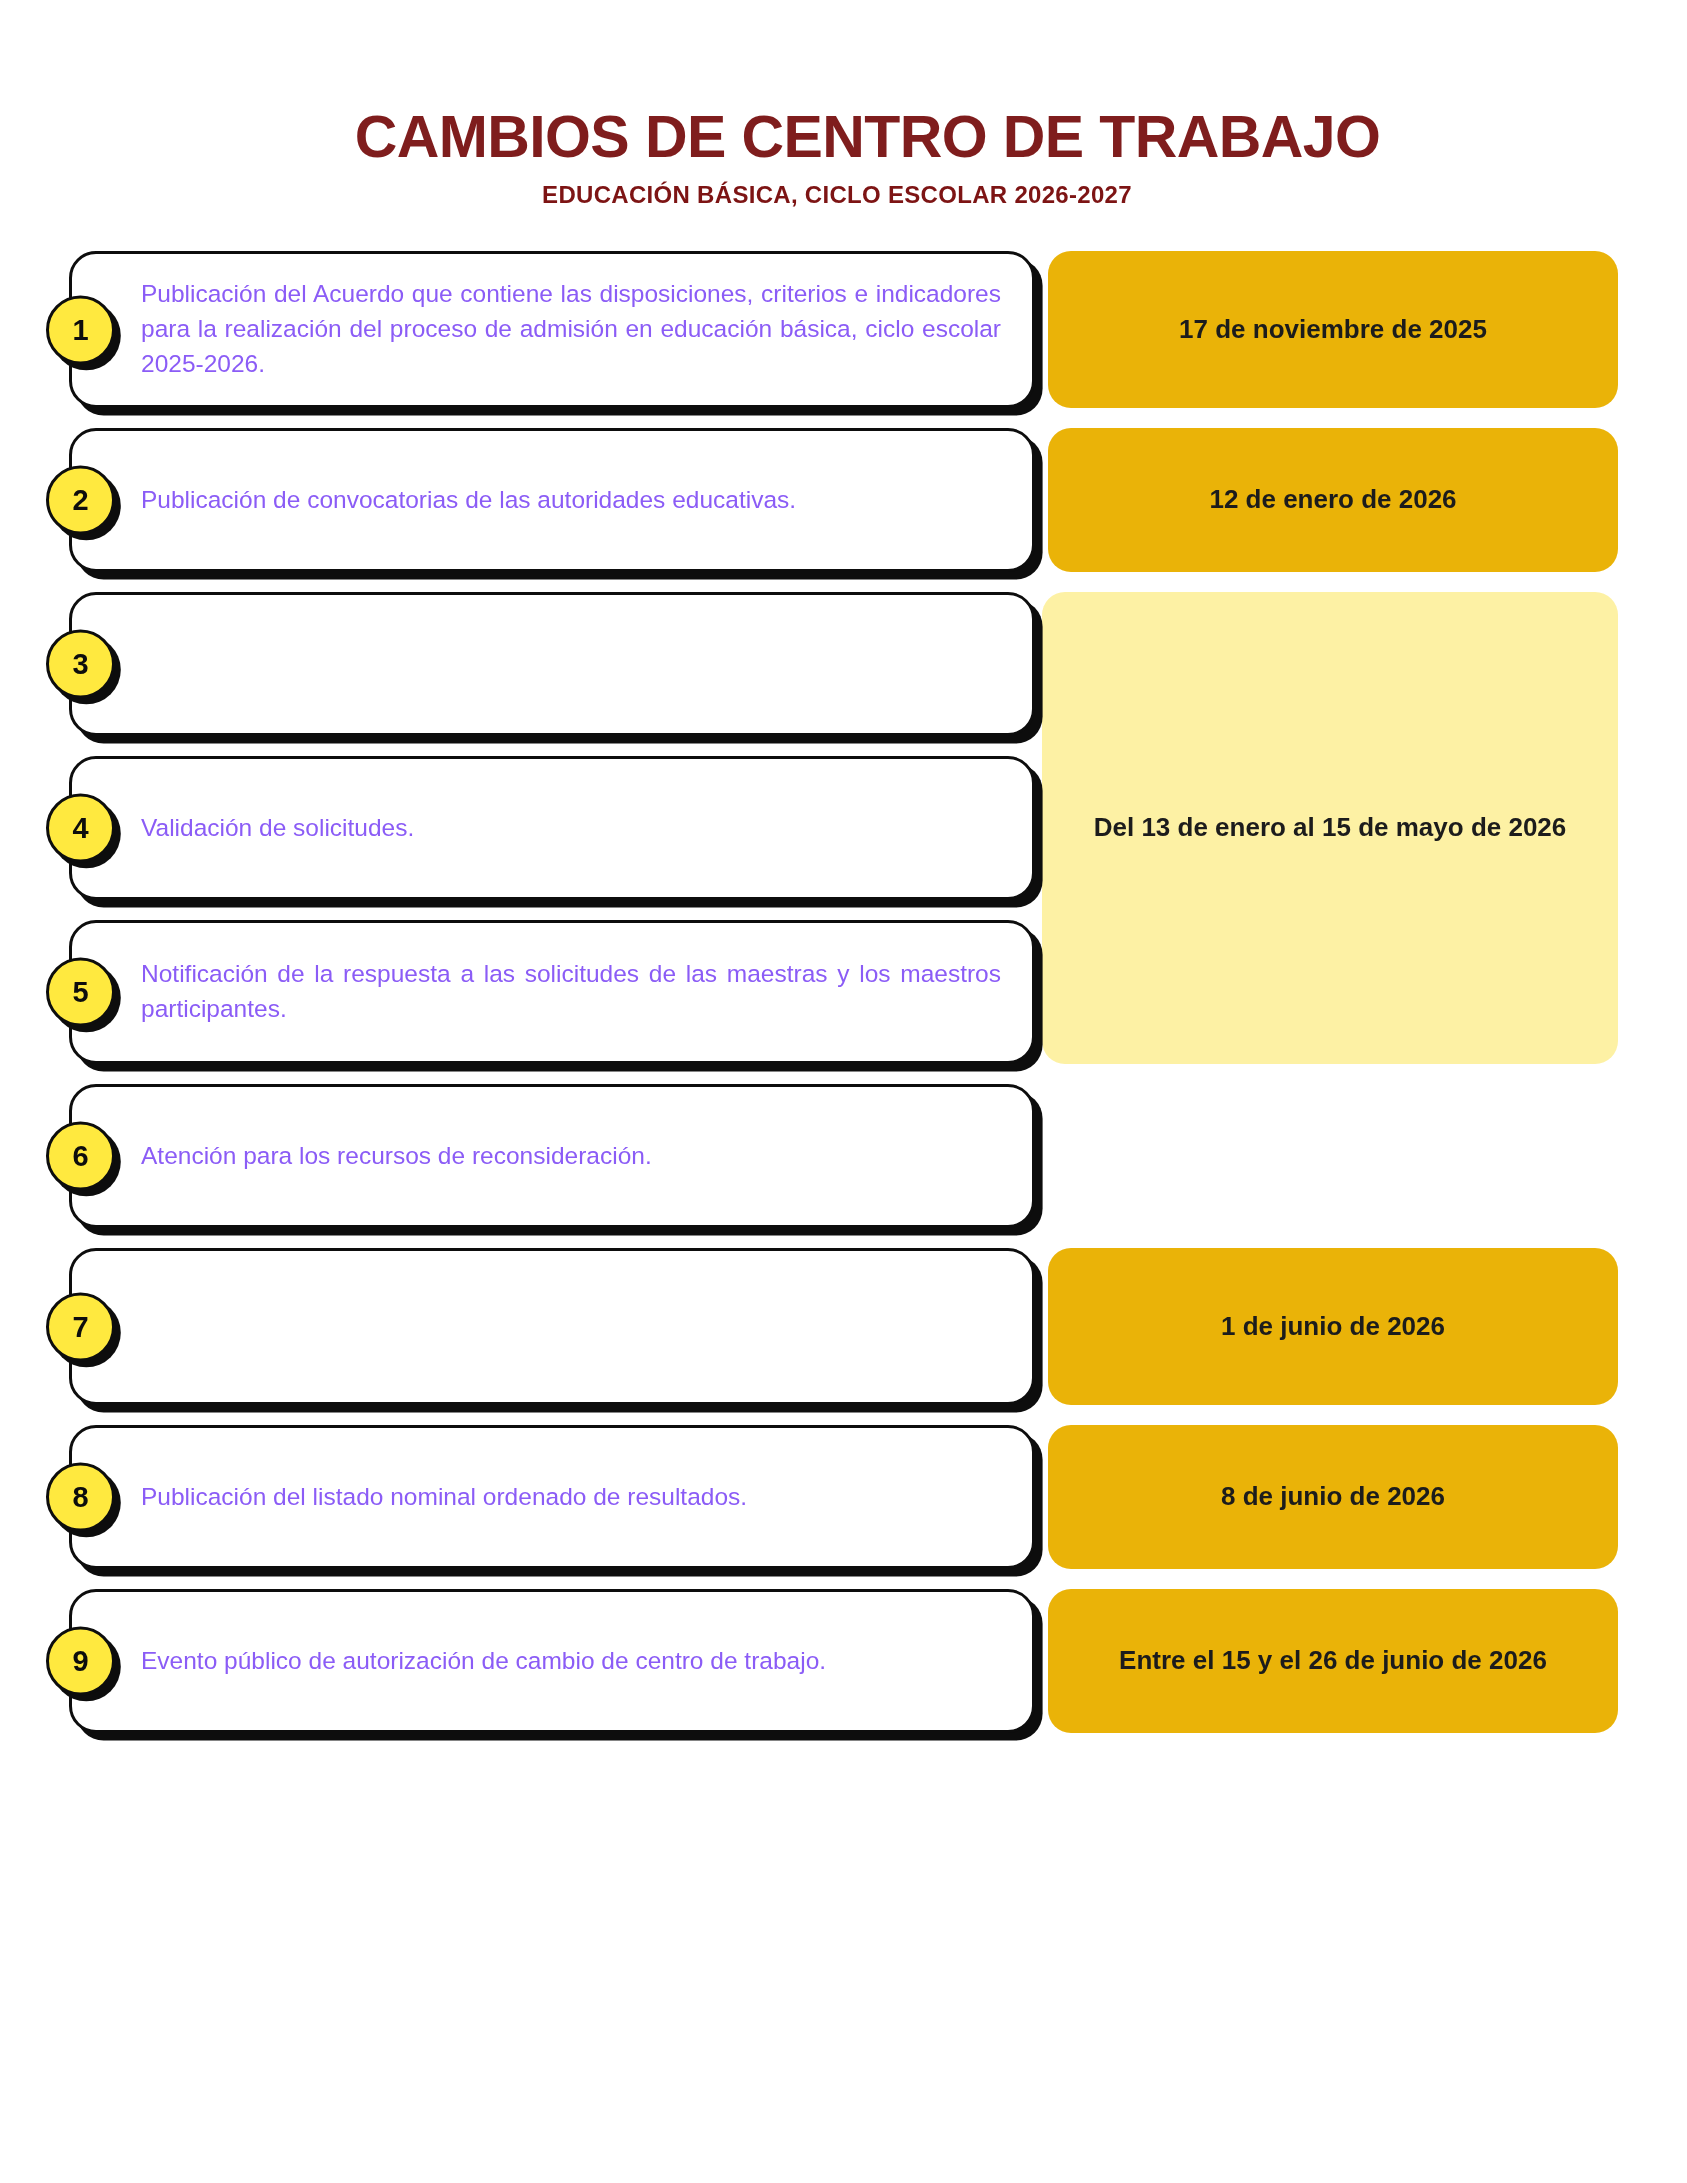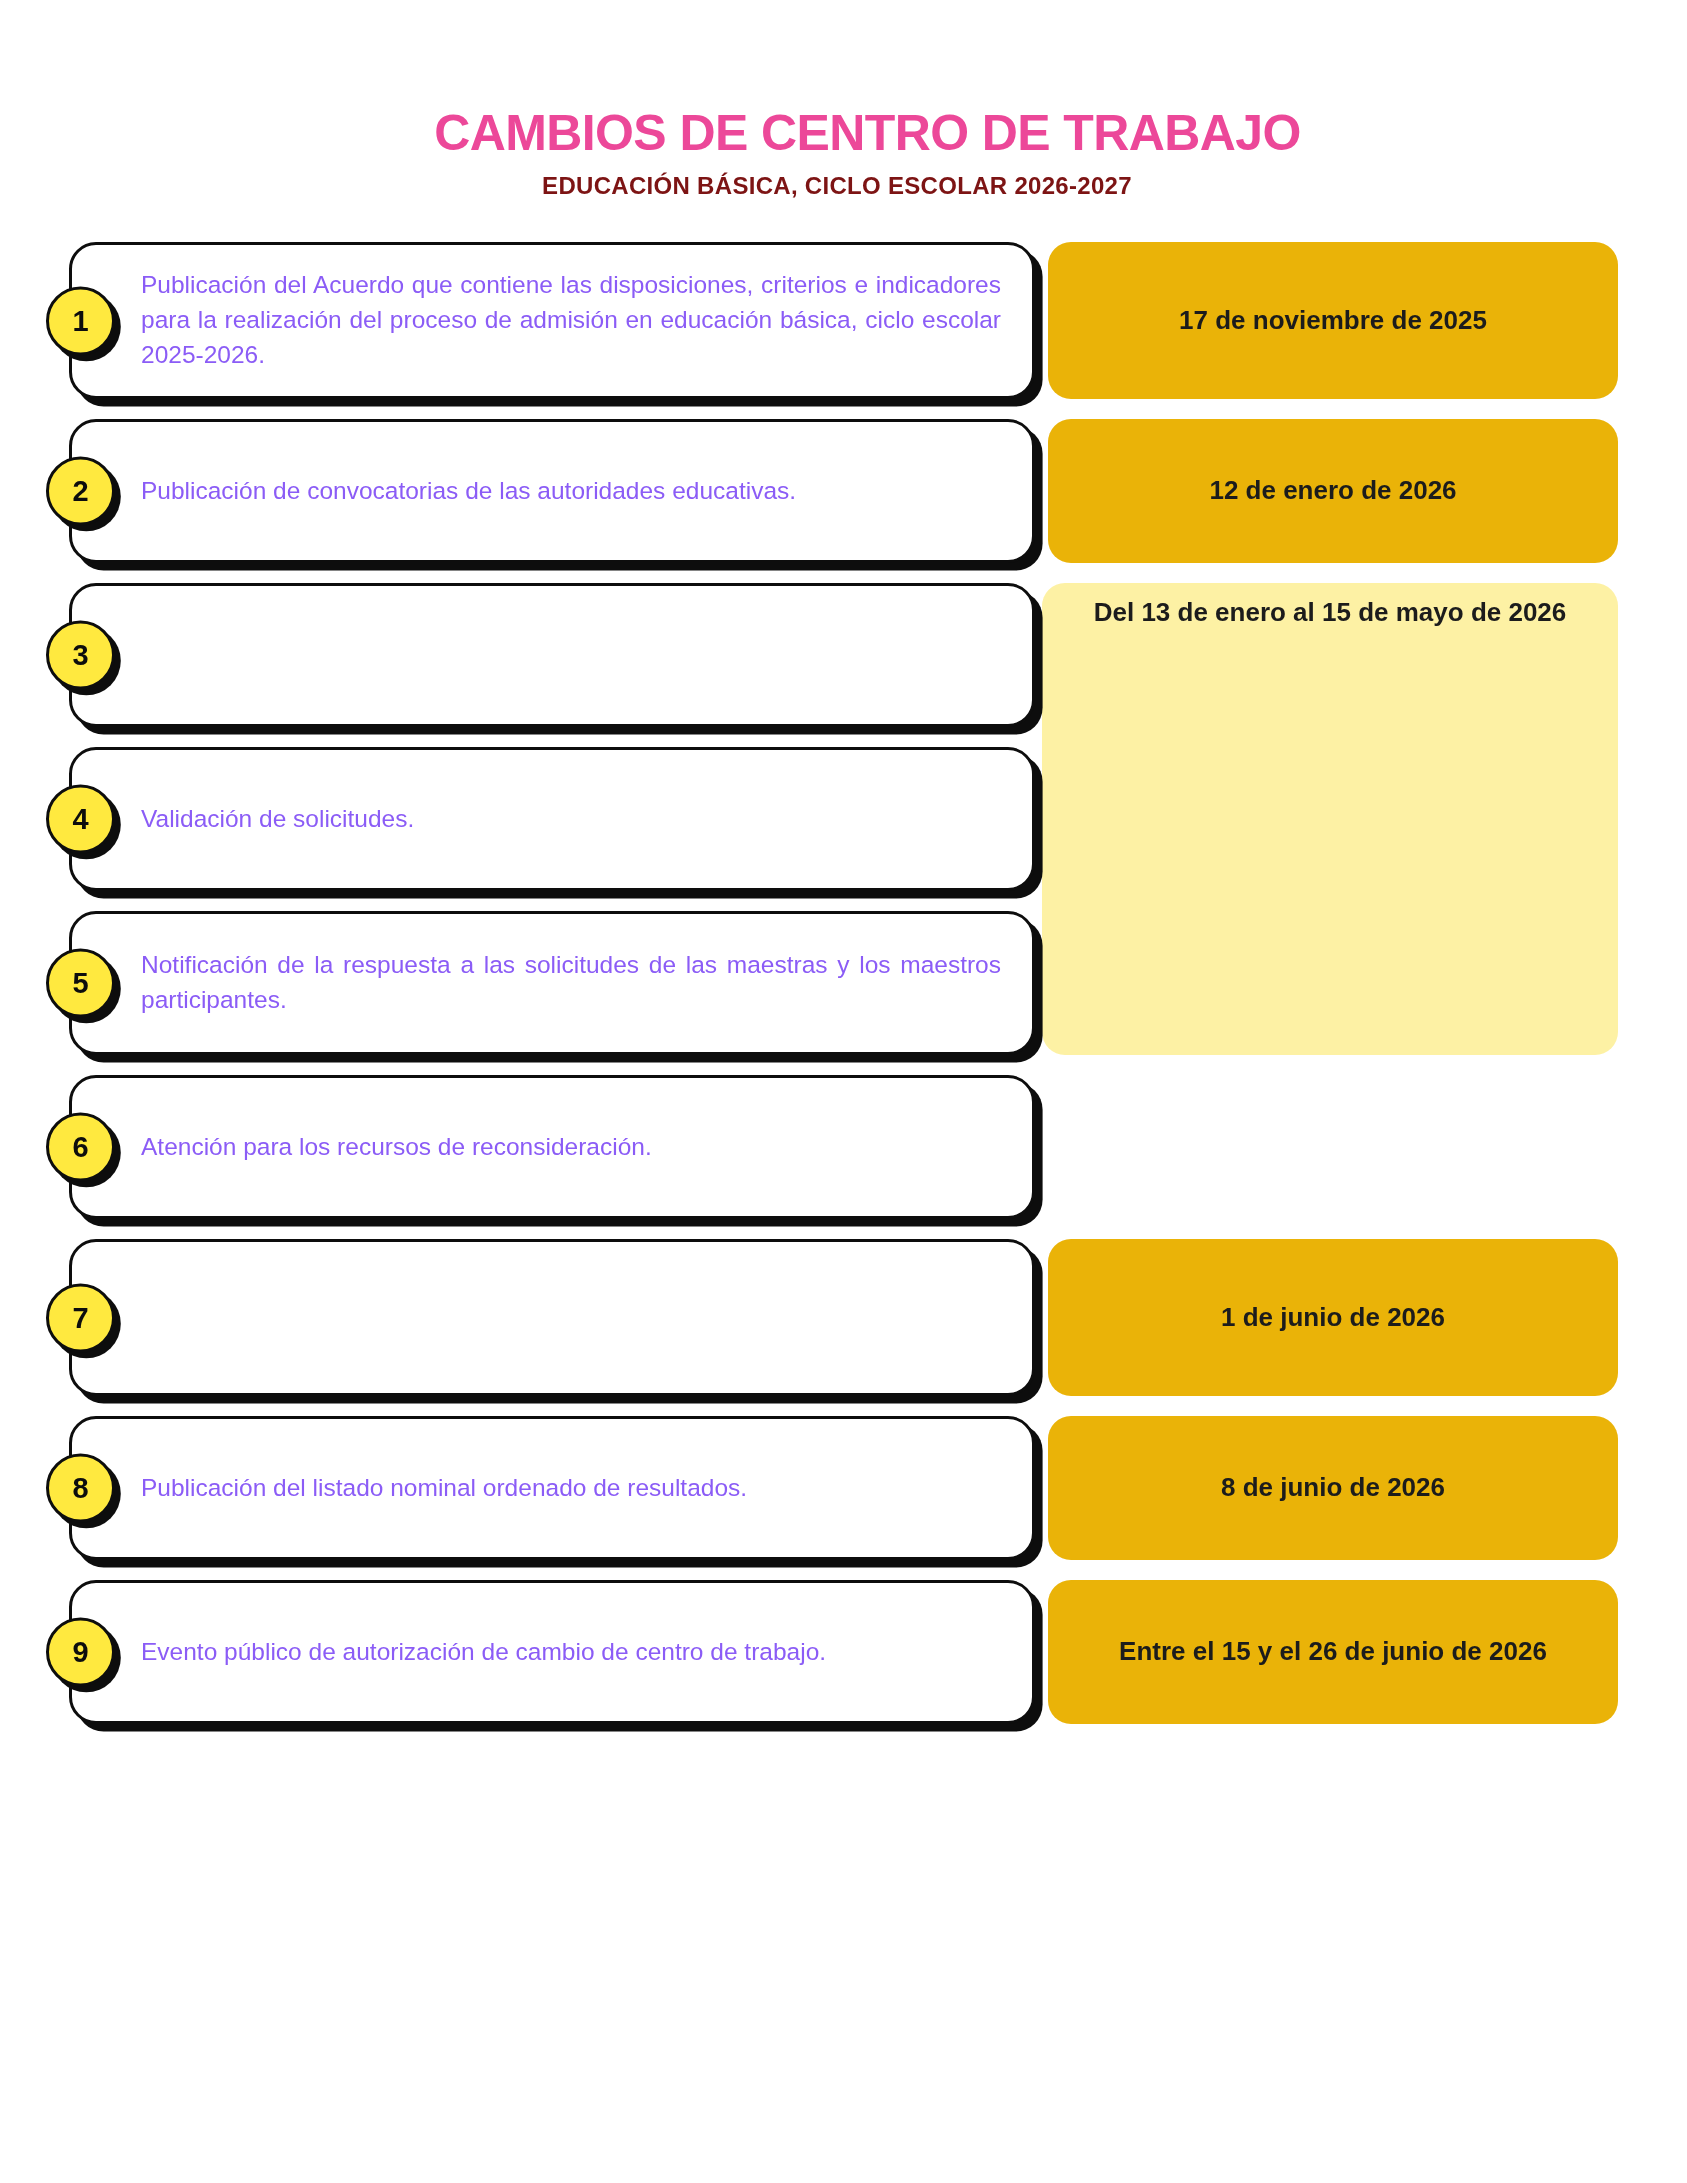--- a/index.html
+++ b/index.html
@@ -24,25 +24,25 @@
     background: #ffffff;
     overflow: hidden;
   }
 
   
   .header {
     padding-top: 108px;
     text-align: center;
   }
   .title {
-    font-size: 50px;
+    font-size: 59px;
     font-weight: 800;
     letter-spacing: -0.6px;
     line-height: 1.0;
-    color: #ec4899;
+    color: #7f1d1d;
     margin: 0;
     font-family: "Liberation Sans", sans-serif;
     padding-left: 48px;
   }
   .subtitle {
     margin: 14px 13px 0 0;
     font-size: 24px;
     font-weight: 700;
     letter-spacing: 0.3px;
     color: #7d1414;
@@ -153,20 +153,21 @@
   .group-left .task-card {
     width: 966px;
   }
   .group-date {
     box-sizing: border-box;
     flex: 1;
     margin-left: 7px;
     background: #fdf1a4;
     border-radius: 23px;
     display: flex;
+    align-items: center;
     justify-content: center;
     text-align: center;
     padding: 11.6px 33px;
   }
 
   
   .h-tall { min-height: 157px; }
   .h-mid  { min-height: 144px; }
 </style>
 </head>

